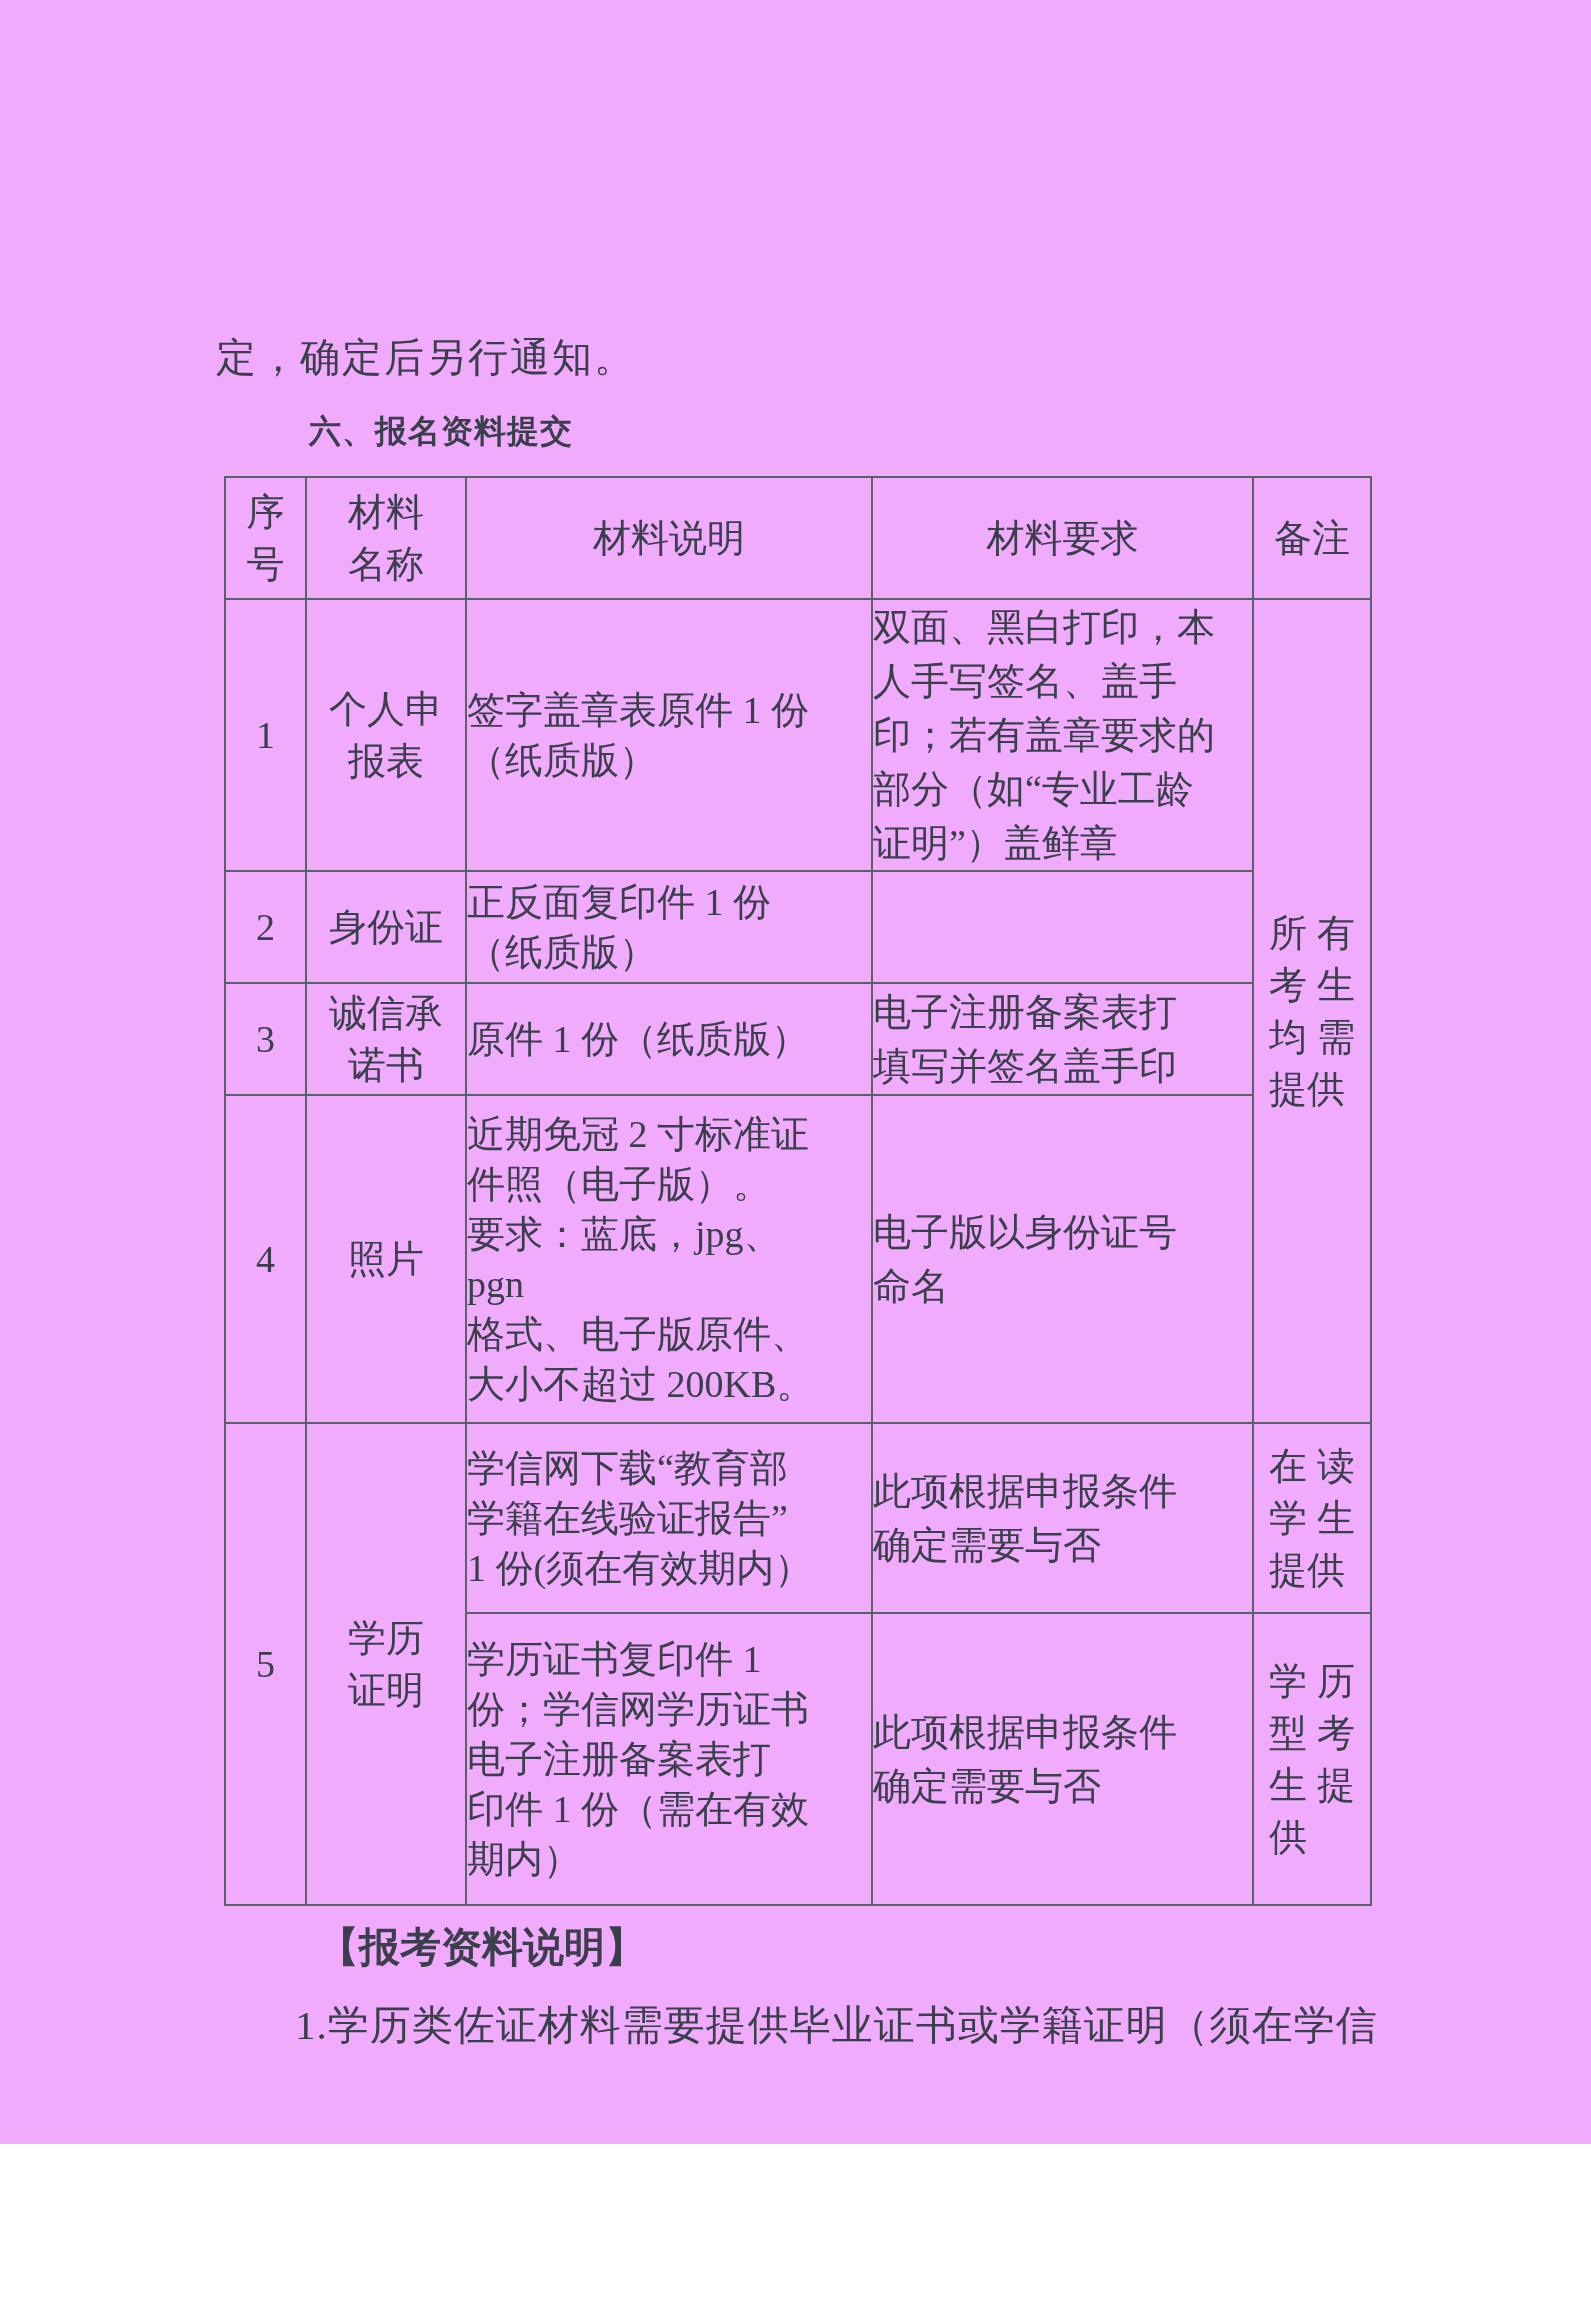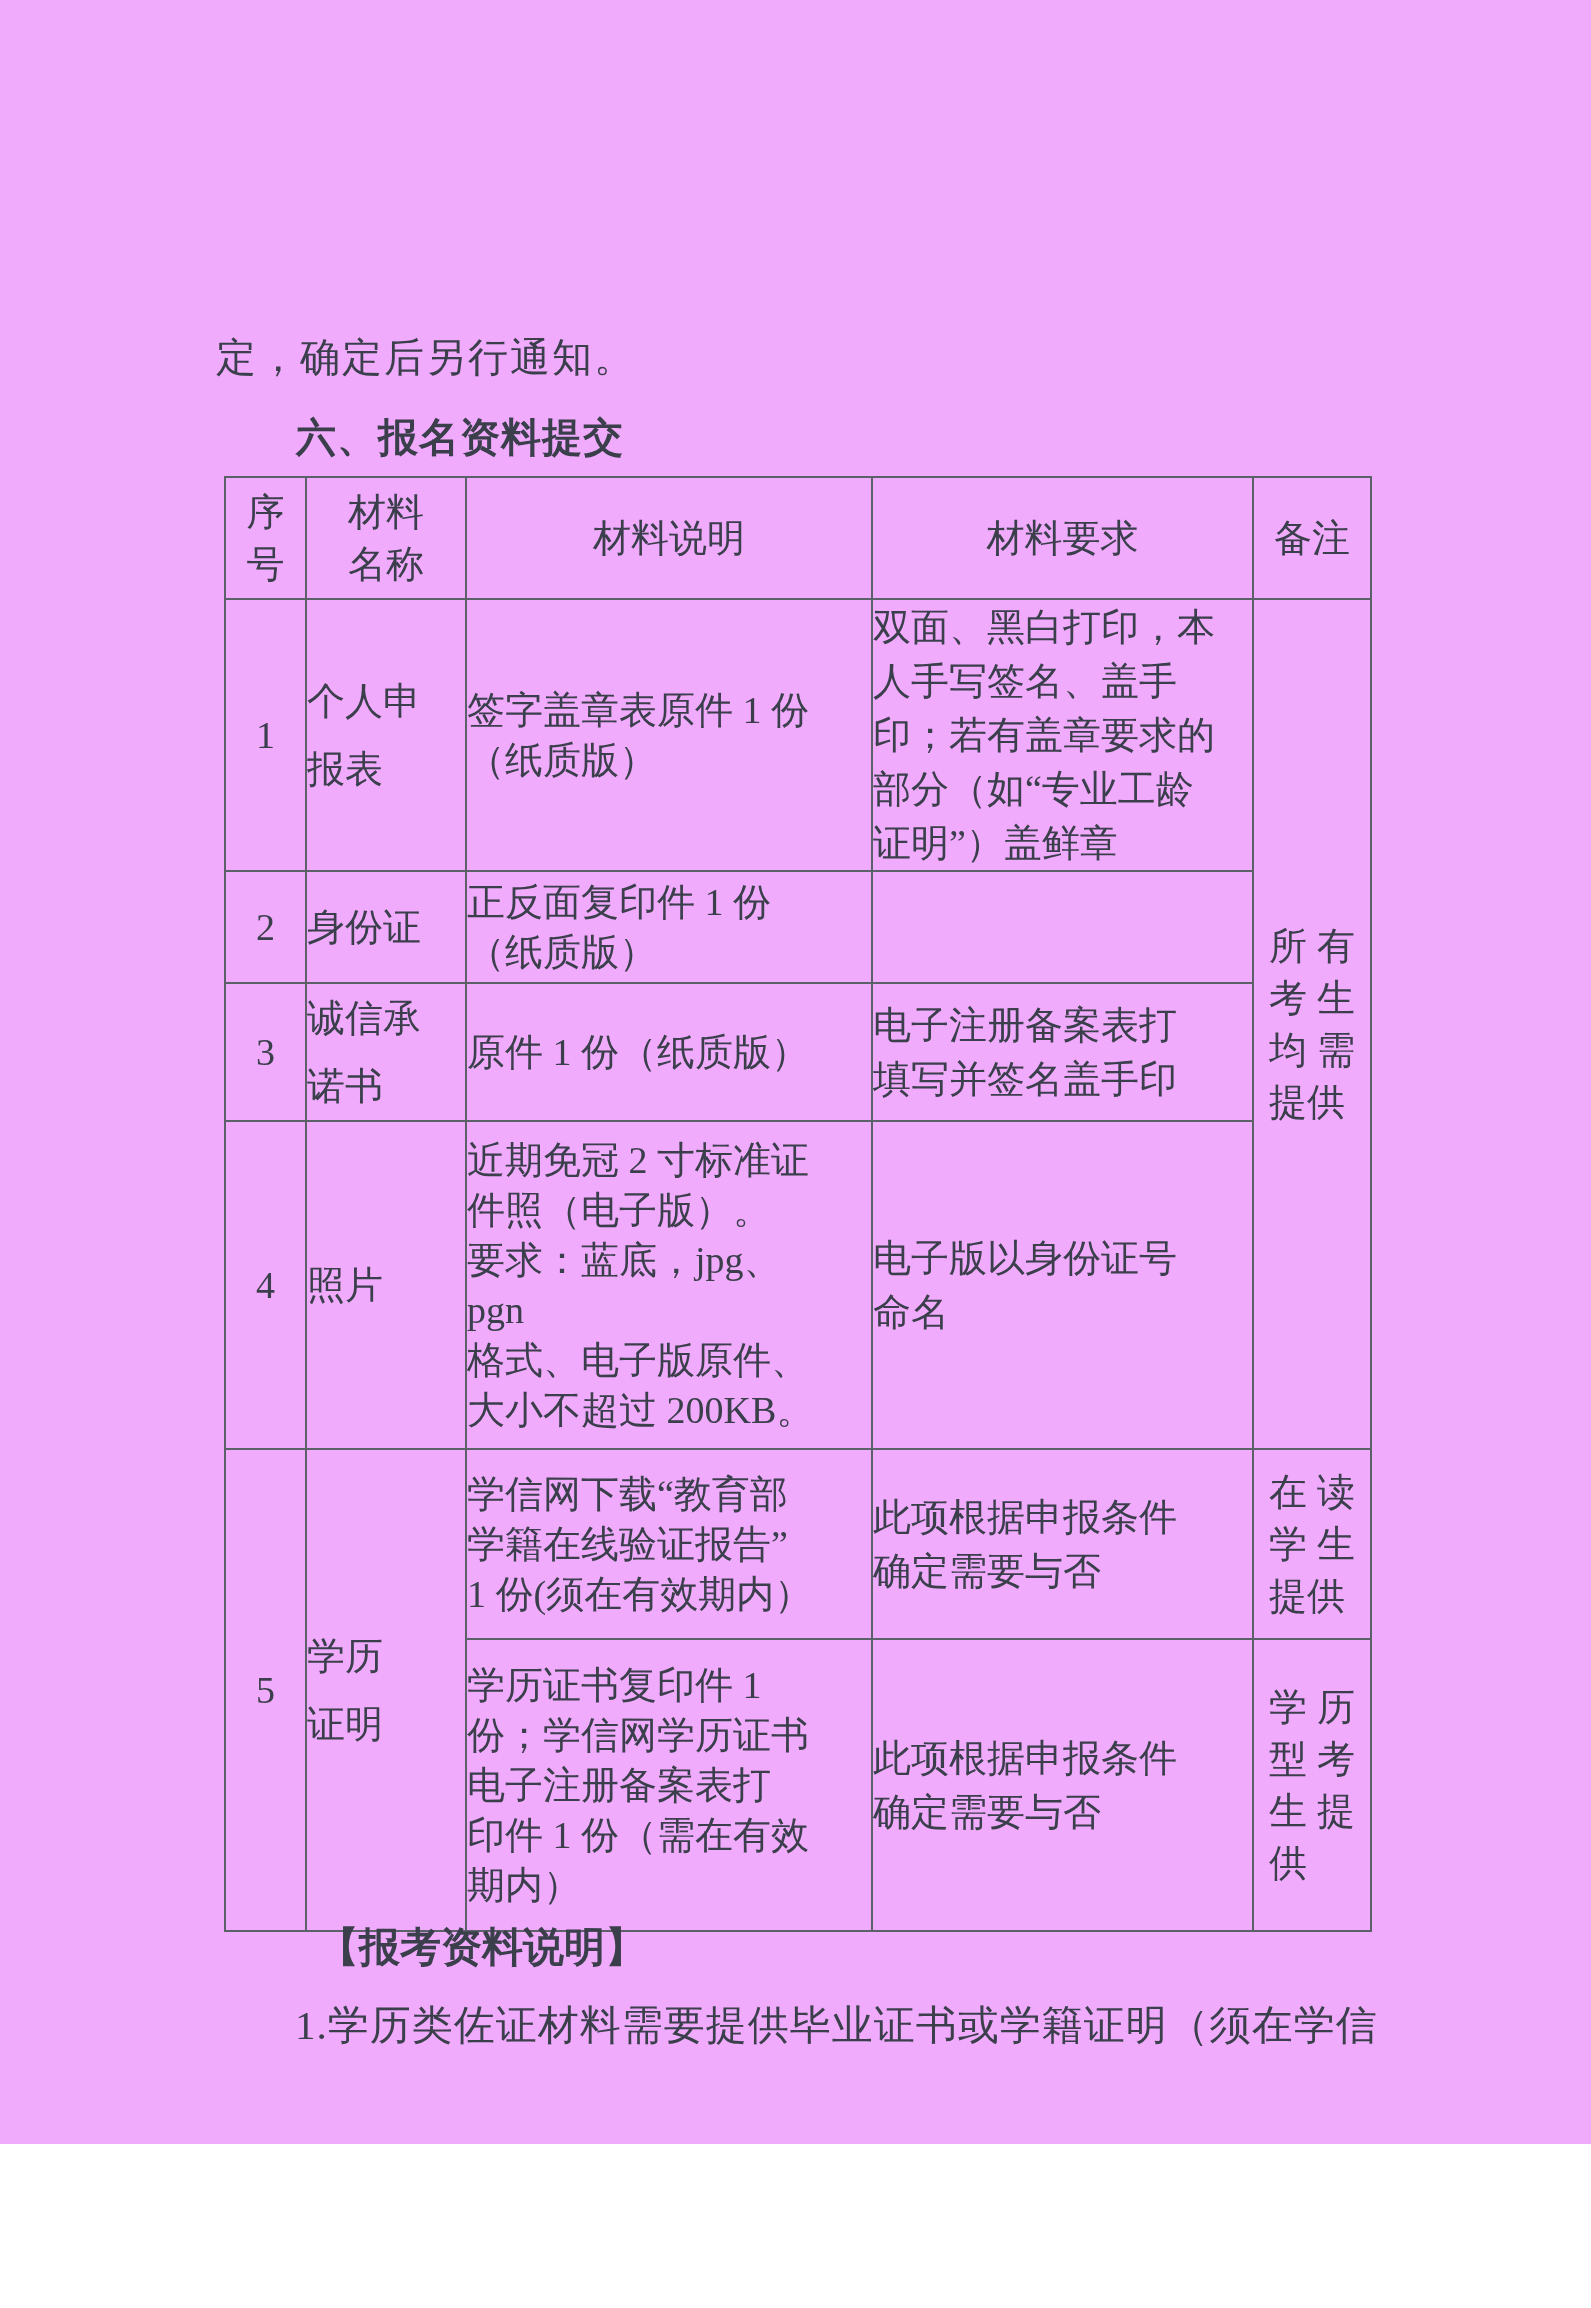--- a/index.html
+++ b/index.html
@@ -19,23 +19,23 @@
   .intro{
     position:absolute;
     left:216px;
     top:330px;
     font-size:40px;
     letter-spacing:2px;
     white-space:nowrap;
   }
   .section-title{
     position:absolute;
-    left:296px;
+    left:309px;
     top:410px;
-    font-size:40px;
+    font-size:32px;
     font-weight:bold;
     letter-spacing:1px;
     white-space:nowrap;
     font-family:Liberation Serif, serif;
   }
   table.materials{
     position:absolute;
     left:224px;
     top:476px;
     width:1146px;
@@ -66,22 +66,22 @@
     padding:4px 6px 4px 10px;
     line-height:54px;
     text-align:left;
   }
   .hdr{
     text-align:center;
     line-height:52px;
     white-space:pre-line;
   }
   .name-cell{
-    text-align:left;
-    line-height:68px;
+    text-align:center;
+    line-height:52px;
     white-space:pre-line;
   }
   .remark-inner{
     width:86px;
     margin:16px auto;
     text-align:justify;
     text-justify:inter-ideograph;
     line-height:52px;
   }
   .notes-title{

